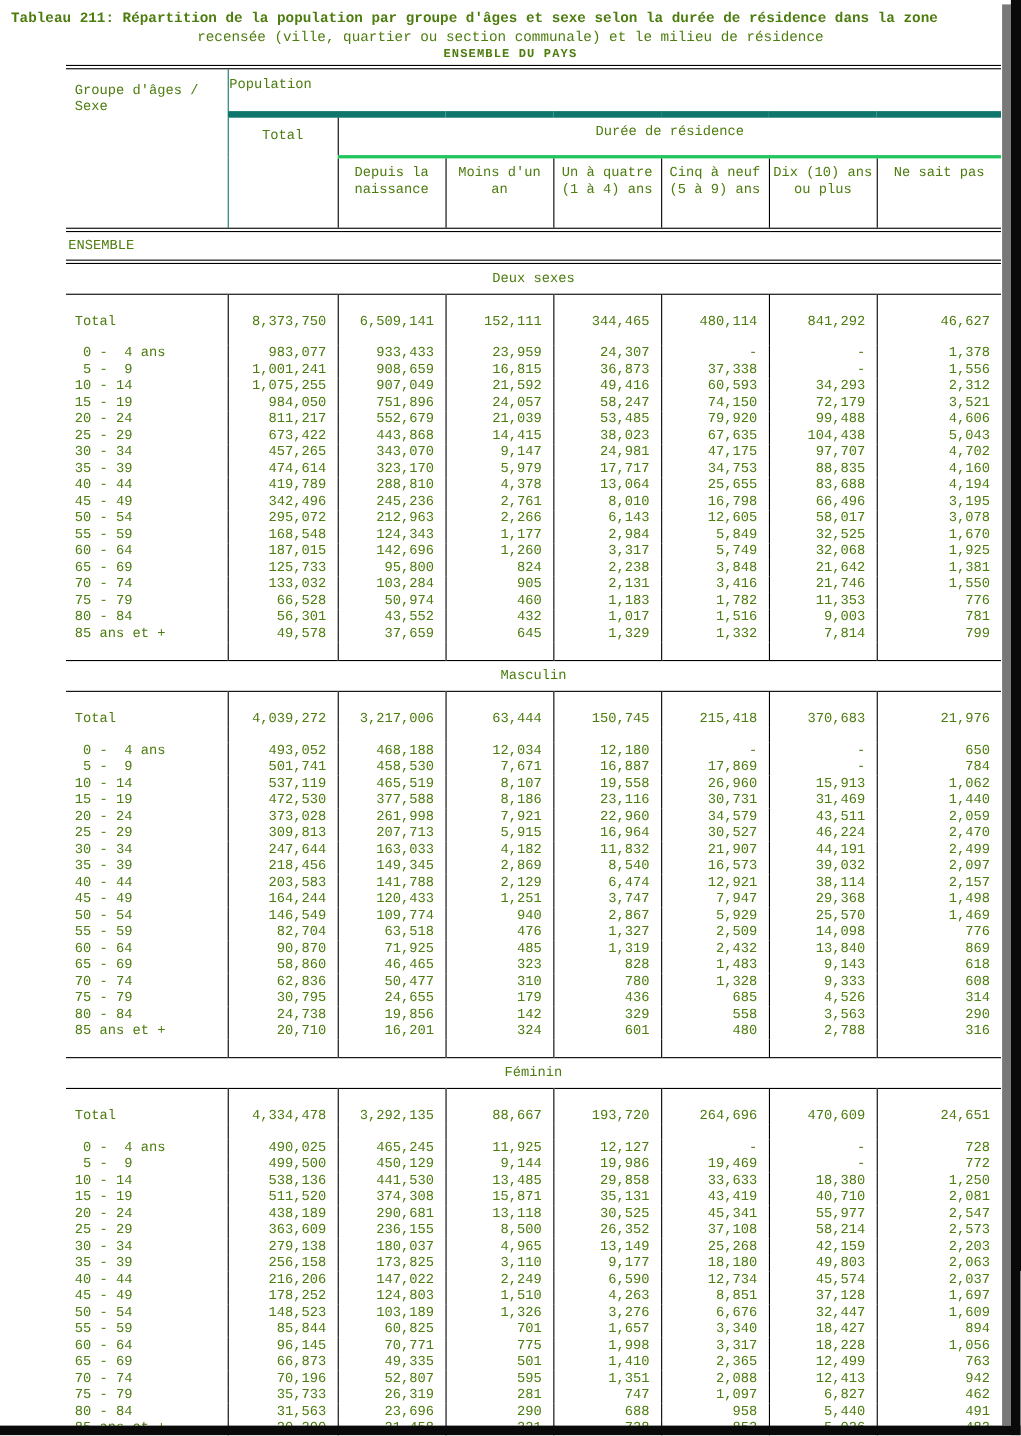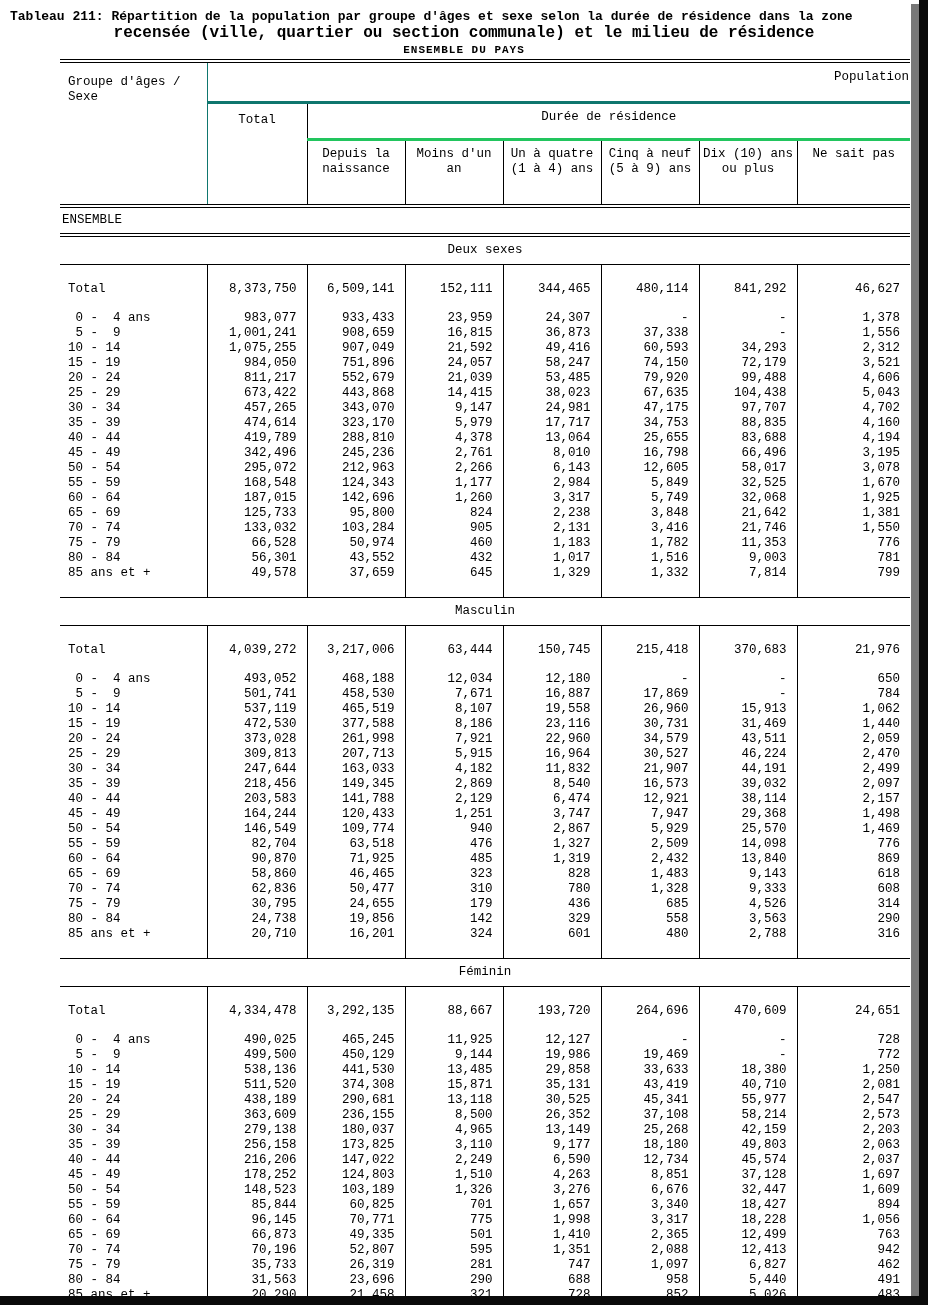--- a/index.html
+++ b/index.html
@@ -1,35 +1,35 @@
 <!DOCTYPE html>
 <html><head>
 <meta charset="utf-8">
 <style>
   html,body { margin:0; padding:0; background:#ffffff; }
   .page {
     position:relative; width:928px; height:1305px; background:#ffffff;
-    overflow:hidden; color:#000000;
+    overflow:hidden; color:#4d7c0f;
     font-family:"Liberation Mono","DejaVu Sans Mono",monospace;
     font-size:12.5px; line-height:15px;
   }
   
   .title-block { padding-top:8px; }
   .t1 { padding-left:10px; white-space:pre; font-weight:bold; font-size:13px; line-height:17px; }
-  .t2 { text-align:center; font-weight:bold; font-size:16px; line-height:17px; }
+  .t2 { text-align:center; font-weight:normal; font-size:13px; line-height:17px; }
   .t3 { text-align:center; font-weight:bold; font-size:11px; line-height:17px; letter-spacing:1px; }
   
   .content { margin-left:60px; width:850px; }
   .dline { height:2px; border-top:1px solid #000; border-bottom:1px solid #000; }
   
   table { border-collapse:collapse; table-layout:fixed; width:850px; }
   td { margin:0; overflow:hidden; }
   .hdr td { vertical-align:top; white-space:pre-line; }
   .h-corner { border-right:1px solid #0f766e; padding:12px 0 0 8px; }
-  .h-pop    { border-bottom:3px solid #0f766e; text-align:right; height:30px; padding-top:7px; }
+  .h-pop    { border-bottom:6px solid #0f766e; text-align:left; height:30px; padding-top:7px; }
   .h-total  { border-right:1px solid #000; text-align:center; padding-top:9px; }
   .h-duree  { border-bottom:3px solid #22c55e; text-align:center; height:27px; padding-top:6px; }
   .h-col    { text-align:center; height:56px; padding-top:6px; }
   .h-col + .h-col { border-left:1px solid #000; }
   
   .ensemble { padding:5px 0 5px 2px; }
   
   .section-title { text-align:center; padding:6px 0; }
   table.data { border-top:1px solid #000; border-bottom:1px solid #000; }
   table.data td {

